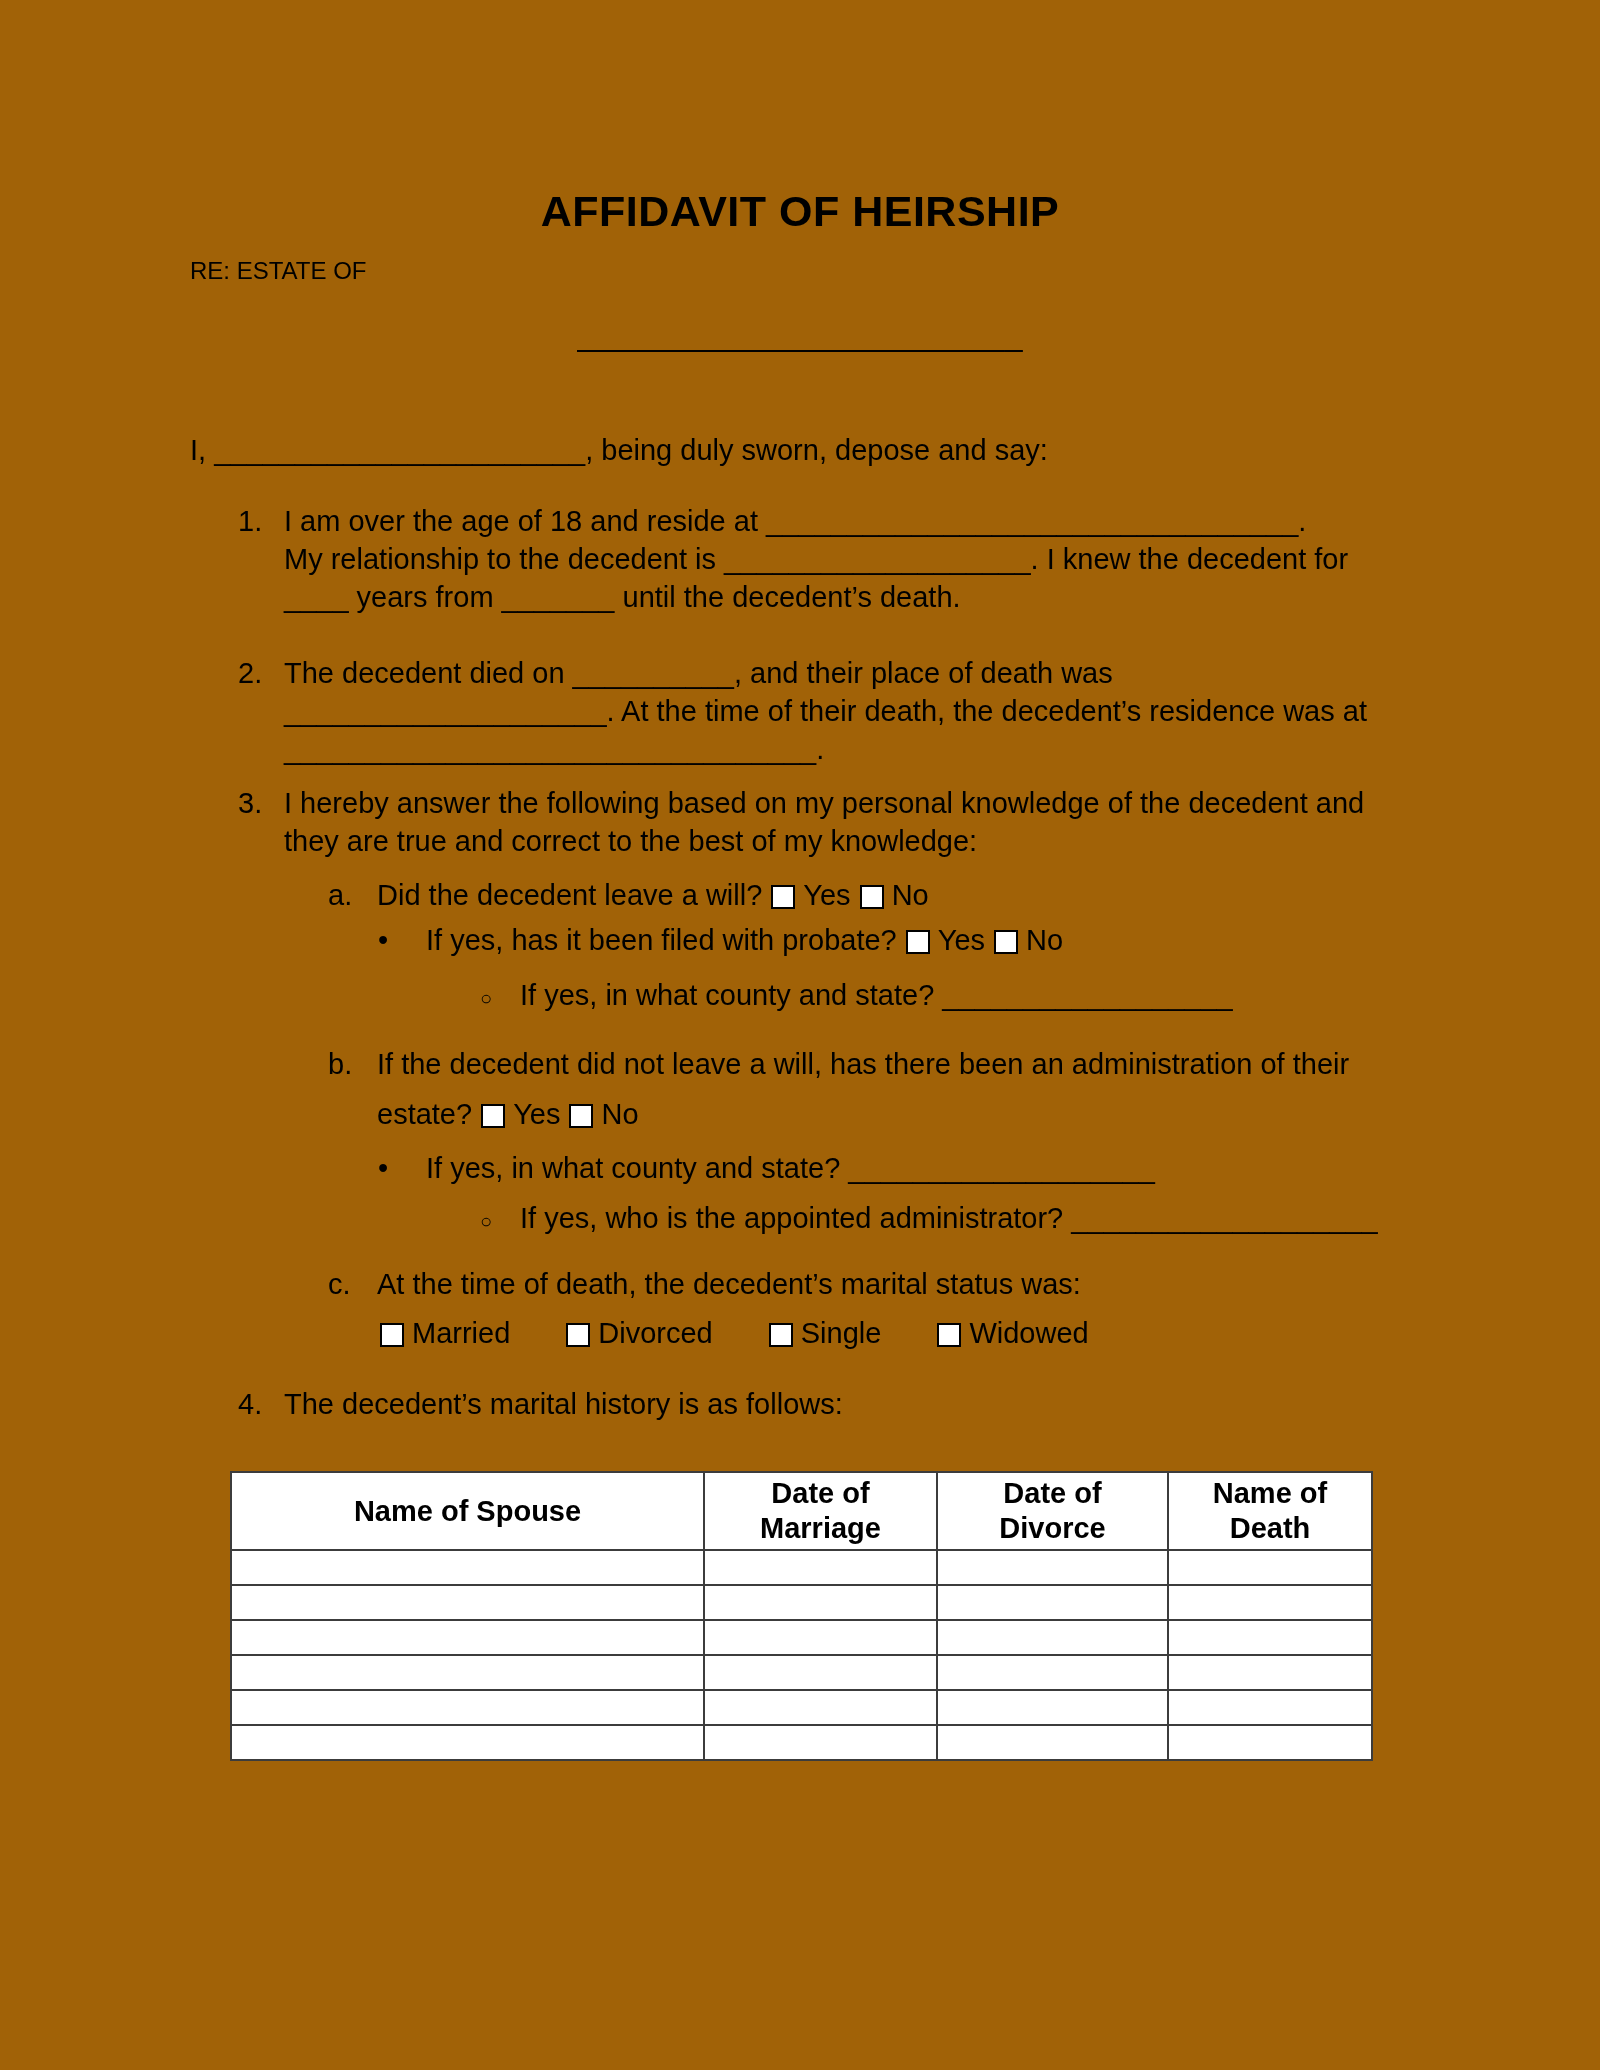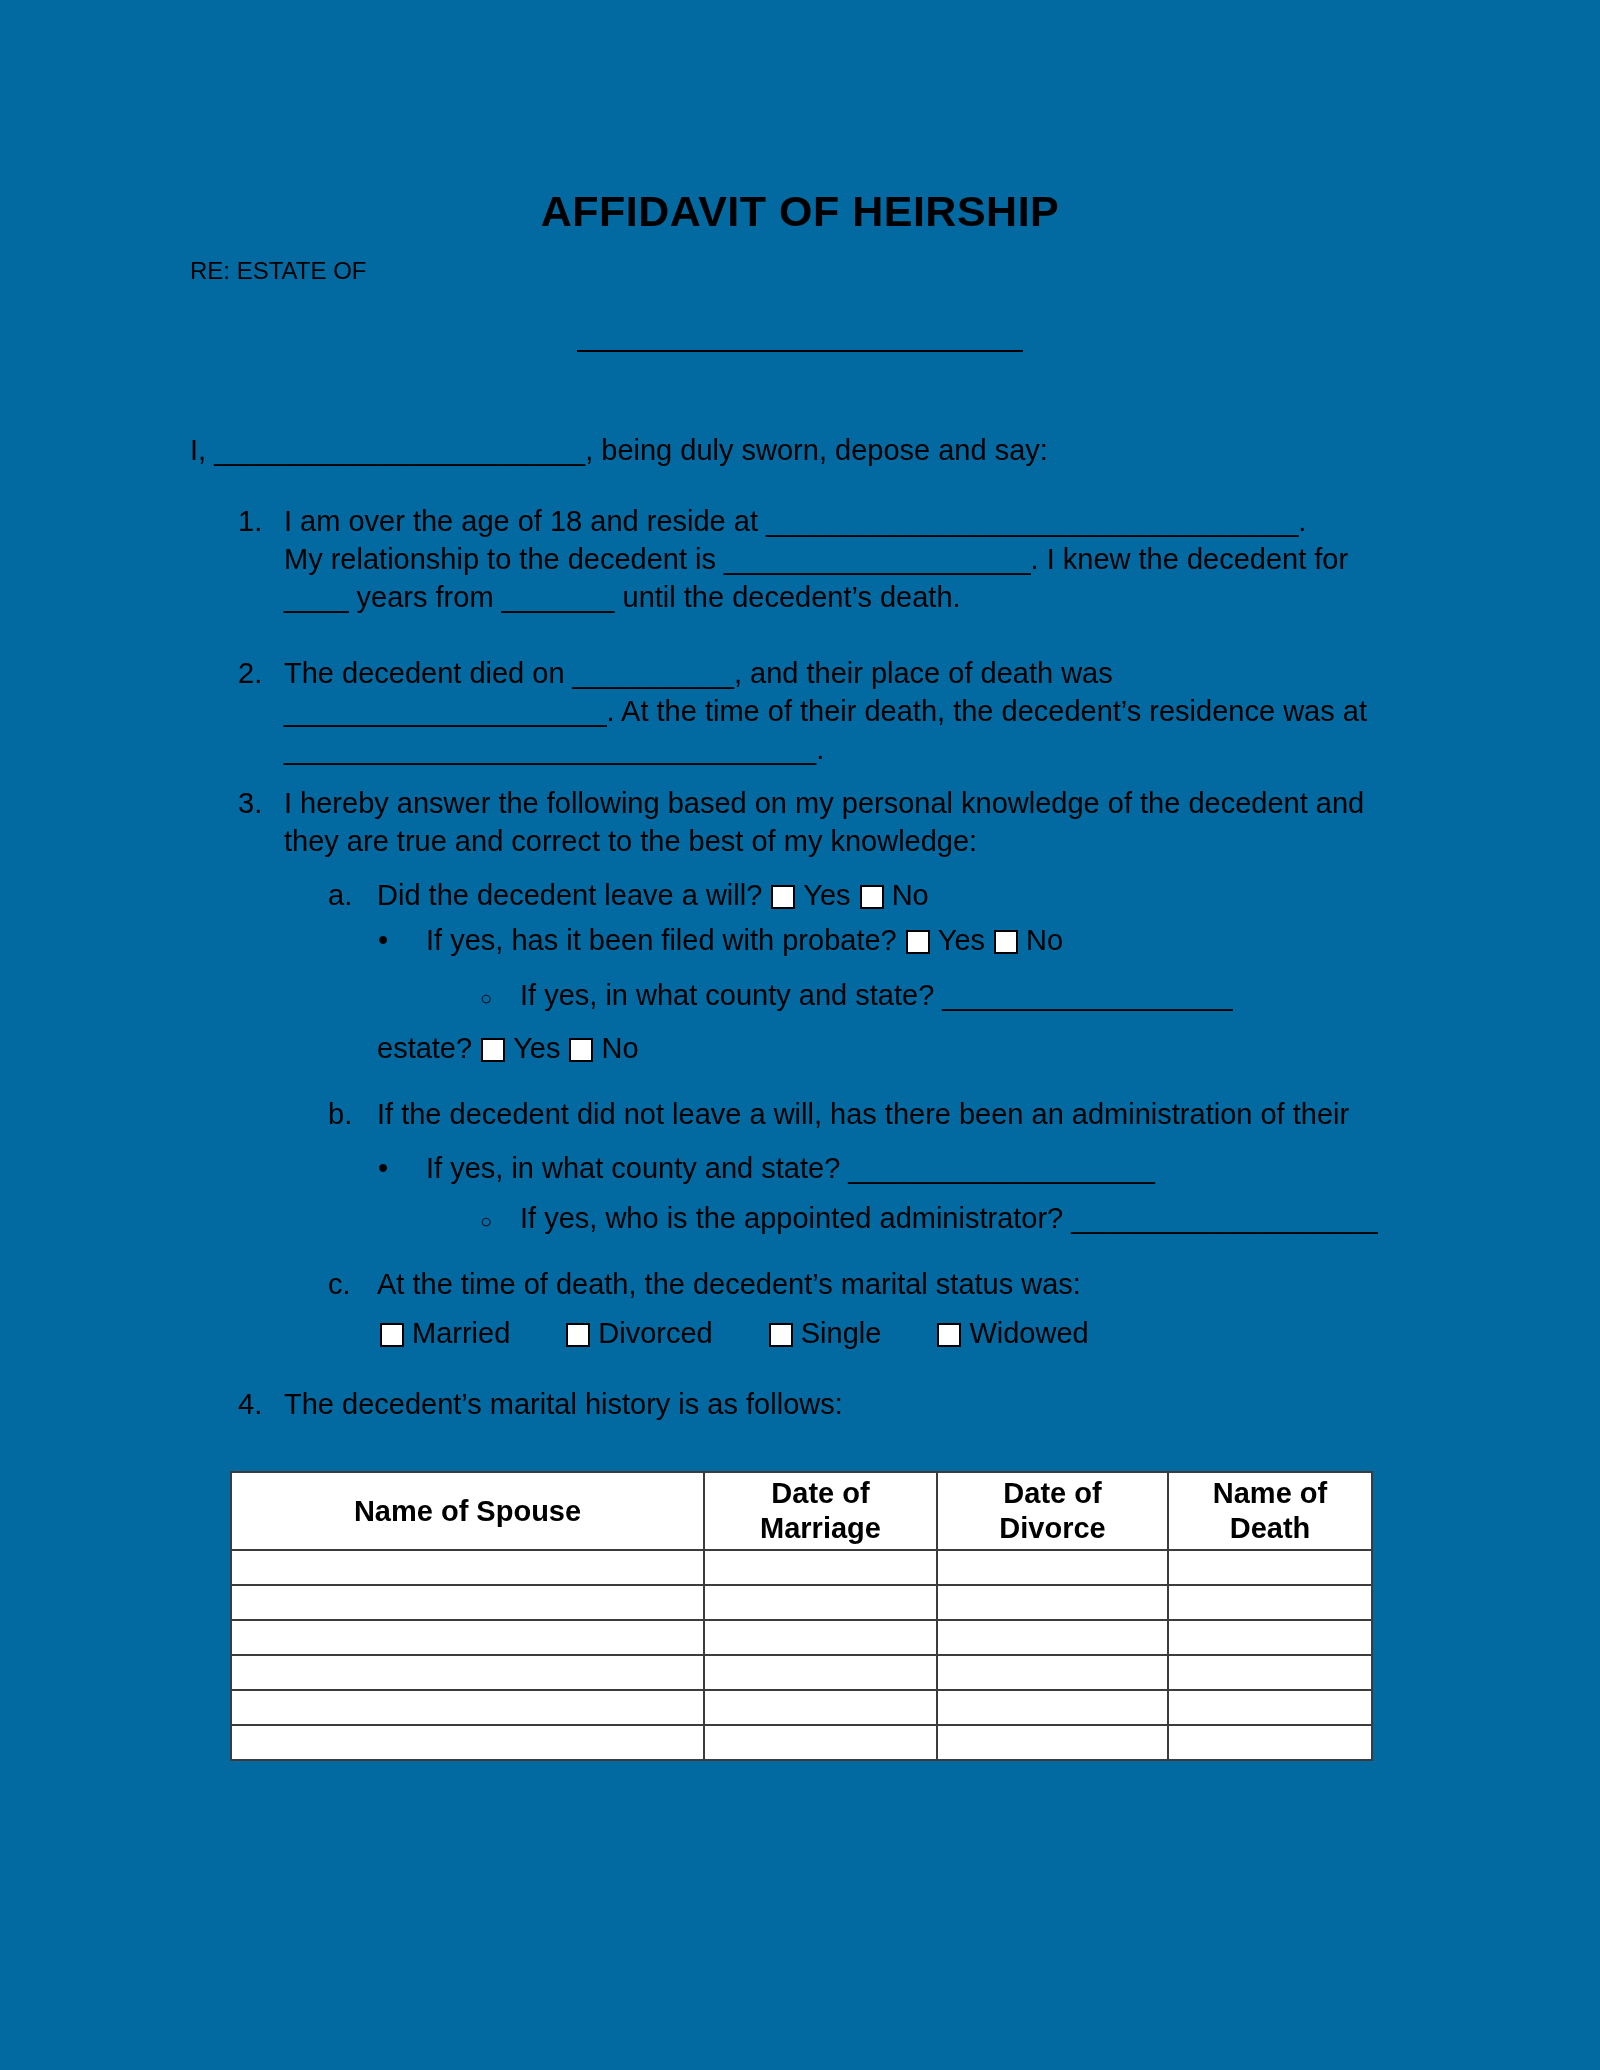--- a/index.html
+++ b/index.html
@@ -1,21 +1,21 @@
 <!DOCTYPE html>
 <html><head>
 <meta charset="utf-8">
 <style>
   * { margin: 0; padding: 0; box-sizing: border-box; }
   html, body { background: #ffffff; }
   .page {
     position: relative;
     width: 1600px;
     height: 2070px;
-    background: #0369a1;
+    background: #a16207;
     color: #000000;
     font-family: "Liberation Sans", "DejaVu Sans", sans-serif;
     font-size: 29px;
     padding: 186px 190px 0 190px;
     overflow: hidden;
   }
   .title {
     text-align: center;
     font-size: 43px;
     font-weight: bold;
@@ -123,22 +123,22 @@
 
   <div class="line ind-num mt16"><span class="marker m-num">3.</span><span>I hereby answer the following based on my personal knowledge of the decedent and</span></div>
   <div class="line ind-cont">they are true and correct to the best of my knowledge:</div>
 
   <div class="line ind-alpha mt16"><span class="marker m-alpha">a.</span><span>Did the decedent leave a will?</span><span class="checkbox"></span><span>Yes</span><span class="checkbox"></span><span>No</span></div>
 
   <div class="line ind-bullet mt7"><span class="marker m-bullet">•</span><span>If yes, has it been filed with probate?</span><span class="checkbox"></span><span>Yes</span><span class="checkbox"></span><span>No</span></div>
 
   <div class="line ind-circle mt17"><span class="marker m-circle">○</span><span>If yes, in what county and state? __________________</span></div>
 
+  <div class="line ind-alpha mt28"><span class="marker m-alpha">b.</span><span>If the decedent did not leave a will, has there been an administration of their</span></div>
   <div class="line ind-alpha-cont mt12"><span>estate?</span><span class="checkbox"></span><span>Yes</span><span class="checkbox"></span><span>No</span></div>
-  <div class="line ind-alpha mt28"><span class="marker m-alpha">b.</span><span>If the decedent did not leave a will, has there been an administration of their</span></div>
 
   <div class="line ind-bullet mt16"><span class="marker m-bullet">•</span><span>If yes, in what county and state? ___________________</span></div>
 
   <div class="line ind-circle mt12"><span class="marker m-circle">○</span><span>If yes, who is the appointed administrator? ___________________</span></div>
 
   <div class="line ind-alpha mt25"><span class="marker m-alpha">c.</span><span>At the time of death, the decedent’s marital status was:</span></div>
 
   <div class="marital-row">
     <span><span class="checkbox"></span><span>Married</span></span>
     <span><span class="checkbox"></span><span>Divorced</span></span>

